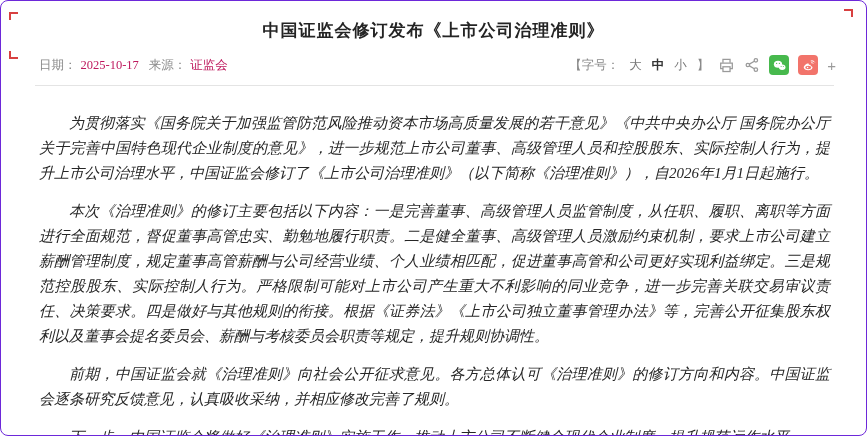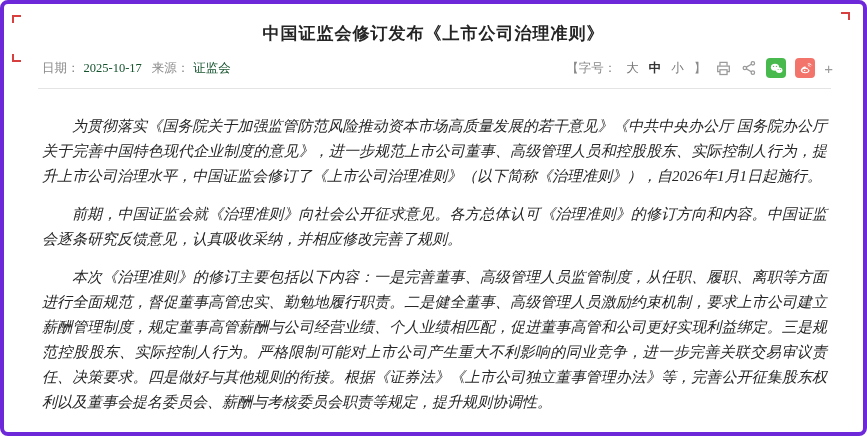--- a/index.html
+++ b/index.html
@@ -1,20 +1,20 @@
 <!DOCTYPE html>
 <html><head>
 <meta charset="utf-8">
 <style>
   html,body{margin:0;padding:0;background:#ffffff;}
   .frame{
     position:relative;
     width:867px;height:436px;
     box-sizing:border-box;
-    border:4px solid #6d28d9;
+    border:1px solid #6d28d9;
     border-radius:8px;
     background:#ffffff;
     overflow:hidden;
     font-family:"Liberation Serif","DejaVu Serif",serif;
   }
   .article-title{
     text-align:center;
     margin:18px 40px 0;
     font-size:17px;
     font-weight:bold;
@@ -23,21 +23,21 @@
   }
   .meta-row{
     display:flex;
     justify-content:space-between;
     align-items:center;
     margin:13px 30px 0 38px;
     font-size:12.5px;
     color:#8a8a8a;
   }
   .meta-left span{margin-right:4px;}
-  .meta-left .val{margin-right:10px;color:#14532d;}
+  .meta-left .val{margin-right:10px;color:#be185d;}
   .toolbar{display:flex;align-items:center;gap:9px;color:#8a8a8a;}
   .fontsize-group{display:flex;align-items:center;gap:10px;font-size:12.5px;}
   .fs-opt{cursor:pointer;color:#777;}
   .fs-opt.active{color:#333;font-weight:bold;}
   .tb-icon{display:inline-flex;align-items:center;justify-content:center;cursor:pointer;}
   .badge{
     width:20px;height:20px;border-radius:4px;
     display:inline-flex;align-items:center;justify-content:center;
   }
   .badge.wechat{background:#47b94d;}
@@ -132,18 +132,18 @@
       </span>
 
       <span class="plus tb-icon">+</span>
     </div>
   </div>
 
   <div class="divider"></div>
 
   <div class="article-body">
     <p>为贯彻落实《国务院关于加强监管防范风险推动资本市场高质量发展的若干意见》《中共中央办公厅 国务院办公厅关于完善中国特色现代企业制度的意见》，进一步规范上市公司董事、高级管理人员和控股股东、实际控制人行为，提升上市公司治理水平，中国证监会修订了《上市公司治理准则》（以下简称《治理准则》），自2026年1月1日起施行。</p>
+    <p>本次《治理准则》的修订主要包括以下内容：一是完善董事、高级管理人员监管制度，从任职、履职、离职等方面进行全面规范，督促董事高管忠实、勤勉地履行职责。二是健全董事、高级管理人员激励约束机制，要求上市公司建立薪酬管理制度，规定董事高管薪酬与公司经营业绩、个人业绩相匹配，促进董事高管和公司更好实现利益绑定。三是规范控股股东、实际控制人行为。严格限制可能对上市公司产生重大不利影响的同业竞争，进一步完善关联交易审议责任、决策要求。四是做好与其他规则的衔接。根据《证券法》《上市公司独立董事管理办法》等，完善公开征集股东权利以及董事会提名委员会、薪酬与考核委员会职责等规定，提升规则协调性。</p>
     <p>前期，中国证监会就《治理准则》向社会公开征求意见。各方总体认可《治理准则》的修订方向和内容。中国证监会逐条研究反馈意见，认真吸收采纳，并相应修改完善了规则。</p>
-    <p>本次《治理准则》的修订主要包括以下内容：一是完善董事、高级管理人员监管制度，从任职、履职、离职等方面进行全面规范，督促董事高管忠实、勤勉地履行职责。二是健全董事、高级管理人员激励约束机制，要求上市公司建立薪酬管理制度，规定董事高管薪酬与公司经营业绩、个人业绩相匹配，促进董事高管和公司更好实现利益绑定。三是规范控股股东、实际控制人行为。严格限制可能对上市公司产生重大不利影响的同业竞争，进一步完善关联交易审议责任、决策要求。四是做好与其他规则的衔接。根据《证券法》《上市公司独立董事管理办法》等，完善公开征集股东权利以及董事会提名委员会、薪酬与考核委员会职责等规定，提升规则协调性。</p>
     <p>下一步，中国证监会将做好《治理准则》实施工作，推动上市公司不断健全现代企业制度、提升规范运作水平。</p>
   </div>
 
 </div>
 
 </body></html>

